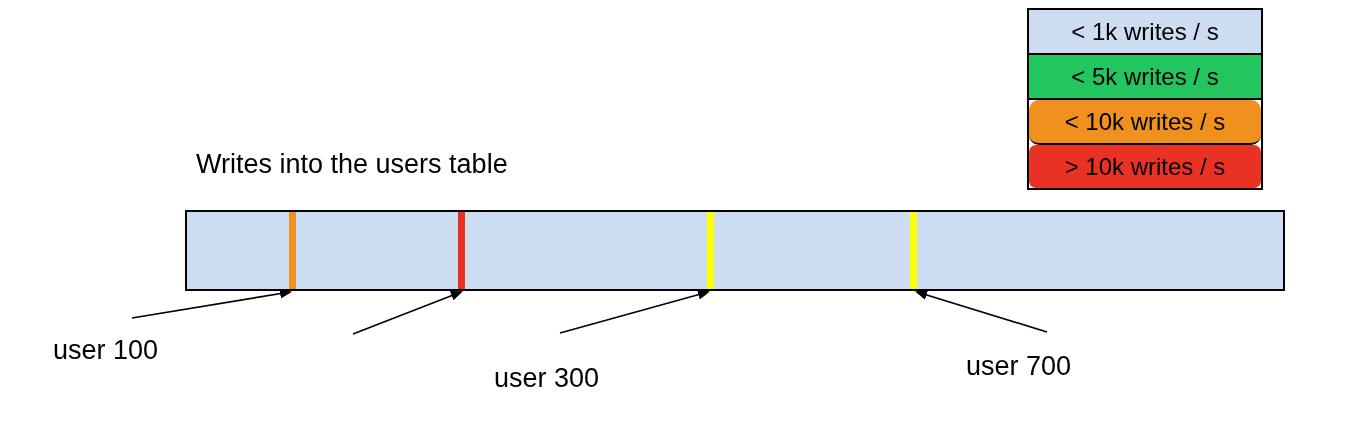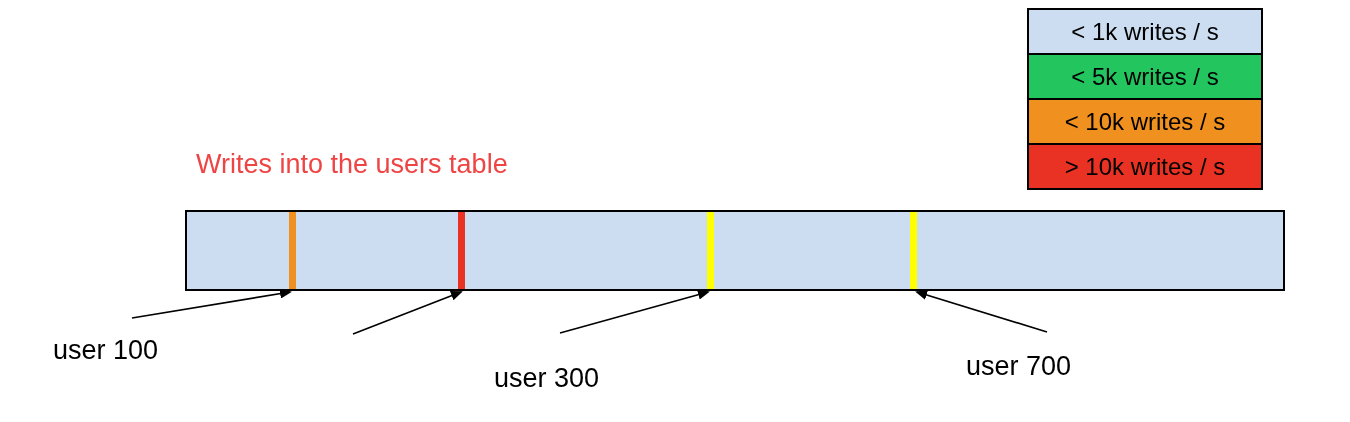--- a/index.html
+++ b/index.html
@@ -16,21 +16,21 @@
     overflow: hidden;
   }
 
   
   .diagram-title {
     position: absolute;
     left: 196px;
     top: 148px;
     font-size: 27px;
     line-height: 32px;
-    color: #ef4444;
+    color: #000000;
     white-space: nowrap;
   }
 
   
   .legend {
     position: absolute;
     left: 1011px;
     top: 8px;
     width: 236px;
     border: 2px solid #000000;
@@ -40,21 +40,21 @@
   .legend-row {
     height: 43px;
     border-bottom: 2px solid #000000;
     display: flex;
     align-items: center;
     justify-content: center;
     font-size: 24px;
     color: #000000;
     white-space: nowrap;
   }
-  .legend-row:last-child { border-bottom: none; }
+  .legend-row:last-child { border-bottom: none; border-radius: 7px; }
 
   
   .shard-bar {
     position: absolute;
     left: 185px;
     top: 210px;
     width: 1100px;
     height: 81px;
     background: #cdddf1;
     border: 2px solid #000000;
@@ -96,21 +96,21 @@
 </head>
 <body>
 
 <div class="canvas">
 
   <div class="diagram-title">Writes into the users table</div>
 
   <div class="legend">
     <div class="legend-row" style="background: rgb(205, 221, 241);">&lt; 1k writes / s</div>
     <div class="legend-row" style="background: #22c55e; text-align: center;">&lt; 5k writes / s</div>
-    <div class="legend-row" style="background: rgb(240, 144, 30);">&lt; 10k writes / s</div>
+    <div class="legend-row" style="background: rgb(240, 144, 30); border-radius: 10px;">&lt; 10k writes / s</div>
     <div class="legend-row" style="background: rgb(233, 50, 35);">&gt; 10k writes / s</div>
   </div>
 
   <div class="shard-bar" style="background: rgb(205, 221, 241);">
     <div class="stripe stripe-user-100" style="background: rgb(240, 144, 30);"></div>
     <div class="stripe stripe-user-200" style="background: rgb(233, 50, 35);"></div>
     <div class="stripe stripe-user-300" style="background: rgb(255, 255, 0);"></div>
     <div class="stripe stripe-user-400" style="background: rgb(255, 255, 0);"></div>
   </div>
 

